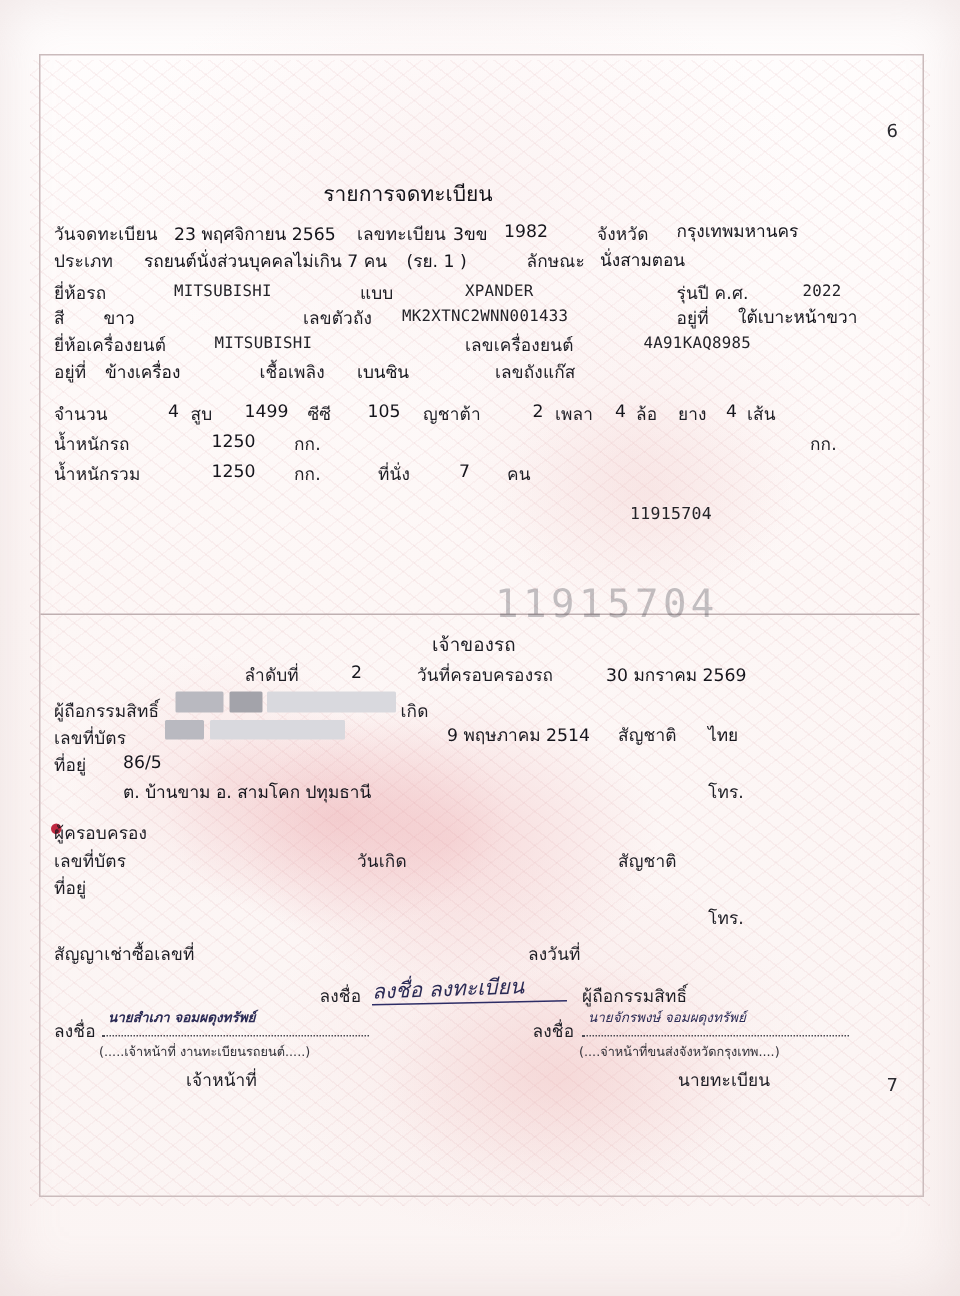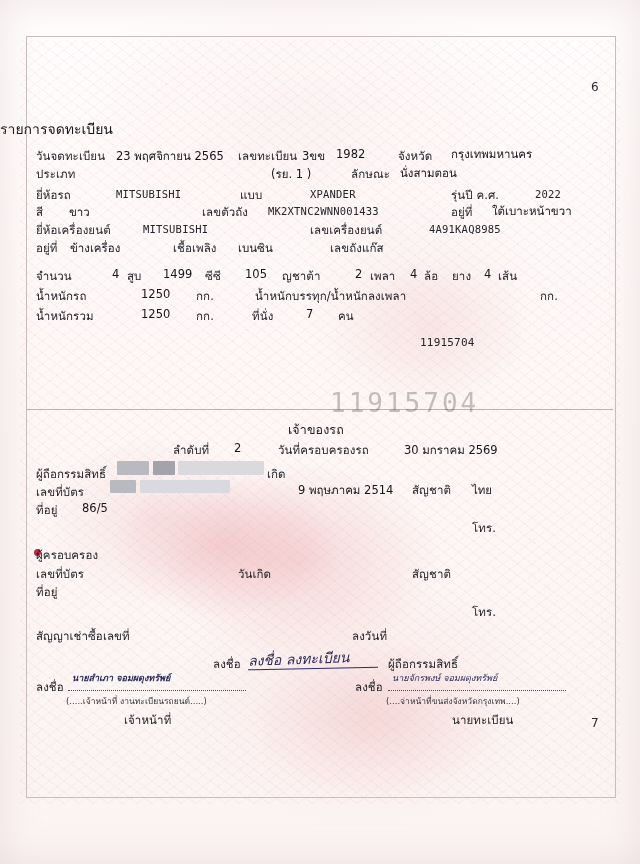--- a/index.html
+++ b/index.html
@@ -89,21 +89,21 @@
     font-size: 10.5px;
     color: #232329;
     white-space: nowrap;
     letter-spacing: 0.2px;
   }
   .title {
     position: absolute;
     left: 0;
     top: 118px;
     width: 544px;
-    text-align: left;
+    text-align: center;
     font-family: "DejaVu Sans", sans-serif;
     font-size: 14px;
     color: #14141a;
   }
   .pageno {
     position: absolute;
     font-family: "DejaVu Sans", sans-serif;
     font-size: 12px;
     color: #2a2a30;
   }
@@ -185,20 +185,21 @@
 
   <div class="lbl" style="left:36px; top:147px;">วันจดทะเบียน</div>
   <div class="val" style="left:116px; top:147px;">23 พฤศจิกายน 2565</div>
   <div class="lbl" style="left:238px; top:147px;">เลขทะเบียน</div>
   <div class="val" style="left:302px; top:147px;">3ขข</div>
   <div class="val" style="left:336px; top:147px;">1982</div>
   <div class="lbl" style="left:398px; top:147px;">จังหวัด</div>
   <div class="val" style="left:451px; top:145px;">กรุงเทพมหานคร</div>
 
   <div class="lbl" style="left:36px; top:165px;">ประเภท</div>
+  <div class="val" style="left:96px; top:165px;">รถยนต์นั่งส่วนบุคคลไม่เกิน 7 คน</div>
   <div class="val" style="left:271px; top:165px;">(รย.    1  )</div>
   <div class="lbl" style="left:351px; top:165px;">ลักษณะ</div>
   <div class="val" style="left:400px; top:164px;">นั่งสามตอน</div>
 
   <div class="lbl" style="left:36px; top:186px;">ยี่ห้อรถ</div>
   <div class="mono" style="left:116px; top:188px;">MITSUBISHI</div>
   <div class="lbl" style="left:240px; top:186px;">แบบ</div>
   <div class="mono" style="left:310px; top:188px;">XPANDER</div>
   <div class="lbl" style="left:451px; top:186px;">รุ่นปี ค.ศ.</div>
   <div class="mono" style="left:535px; top:188px;">2022</div>
@@ -233,58 +234,58 @@
   <div class="lbl" style="left:370px; top:267px;">เพลา</div>
   <div class="val" style="left:410px; top:267px;">4</div>
   <div class="lbl" style="left:424px; top:267px;">ล้อ</div>
   <div class="lbl" style="left:452px; top:267px;">ยาง</div>
   <div class="val" style="left:484px; top:267px;">4</div>
   <div class="lbl" style="left:498px; top:267px;">เส้น</div>
 
   <div class="lbl" style="left:36px; top:287px;">น้ำหนักรถ</div>
   <div class="val" style="left:141px; top:287px;">1250</div>
   <div class="lbl" style="left:196px; top:287px;">กก.</div>
-  <div class="lbl" style="left:255px; top:287px;">น้ำหนักบรรทุก/น้ำหนักลงเพลา</div>
   <div class="val" style="left:470px; top:287px;"></div>
   <div class="lbl" style="left:540px; top:287px;">กก.</div>
 
   <div class="lbl" style="left:36px; top:307px;text-align:center;">น้ำหนักรวม</div>
   <div class="val" style="left:141px; top:307px;">1250</div>
   <div class="lbl" style="left:196px; top:307px;">กก.</div>
   <div class="lbl" style="left:252px; top:307px;">ที่นั่ง</div>
   <div class="val" style="left:306px; top:307px;">7</div>
   <div class="lbl" style="left:338px; top:307px;">คน</div>
 
   <div class="mono" style="left:420px; top:336px; font-size:11px;">11915704</div>
 
   <div class="carbon">11915704</div>
 
   <div class="lbl" style="left:288px; top:420px; font-size:12.5px;">เจ้าของรถ</div>
 
-  <div class="lbl" style="left:173px; top:441px;">ลำดับที่</div>
+  <div class="lbl" style="left:163px; top:441px;">ลำดับที่</div>
   <div class="val" style="left:234px; top:441px;">2</div>
   <div class="lbl" style="left:278px; top:441px;">วันที่ครอบครองรถ</div>
   <div class="val" style="left:404px; top:441px;">30 มกราคม 2569</div>
 
   <div class="lbl" style="left:36px; top:465px;">ผู้ถือกรรมสิทธิ์</div>
 
   <div class="redact dark" style="left:117px; top:461px; width:32px; height:14px;"></div>
   <div class="redact darker" style="left:153px; top:461px; width:22px; height:14px;"></div>
   <div class="redact" style="left:178px; top:461px; width:86px; height:14px;"></div>
   <div class="lbl" style="left:267px; top:465px;">เกิด</div>
   <div class="val" style="left:298px; top:481px;">9 พฤษภาคม 2514</div>
   <div class="lbl" style="left:412px; top:481px;">สัญชาติ</div>
   <div class="val" style="left:472px; top:481px;">ไทย</div>
 
   <div class="lbl" style="left:36px; top:483px;">เลขที่บัตร</div>
   <div class="redact dark" style="left:110px; top:480px; width:26px; height:13px;"></div>
   <div class="redact" style="left:140px; top:480px; width:90px; height:13px;"></div>
 
   <div class="lbl" style="left:36px; top:501px;">ที่อยู่</div>
   <div class="val" style="left:82px; top:501px;">86/5</div>
+  <div class="val" style="left:82px; top:519px;">ต. บ้านขาม อ. สามโคก ปทุมธานี</div>
   <div class="lbl" style="left:472px; top:519px;">โทร.</div>
 
   <div class="dot" style="left:34px; top:549px;"></div>
   <div class="lbl" style="left:36px; top:546px;">ผู้ครอบครอง</div>
   <div class="val" style="left:120px; top:546px;"></div>
   <div class="lbl" style="left:238px; top:565px;">วันเกิด</div>
   <div class="val" style="left:298px; top:565px;"></div>
   <div class="lbl" style="left:412px; top:565px;">สัญชาติ</div>
   <div class="val" style="left:472px; top:565px;"></div>
 

